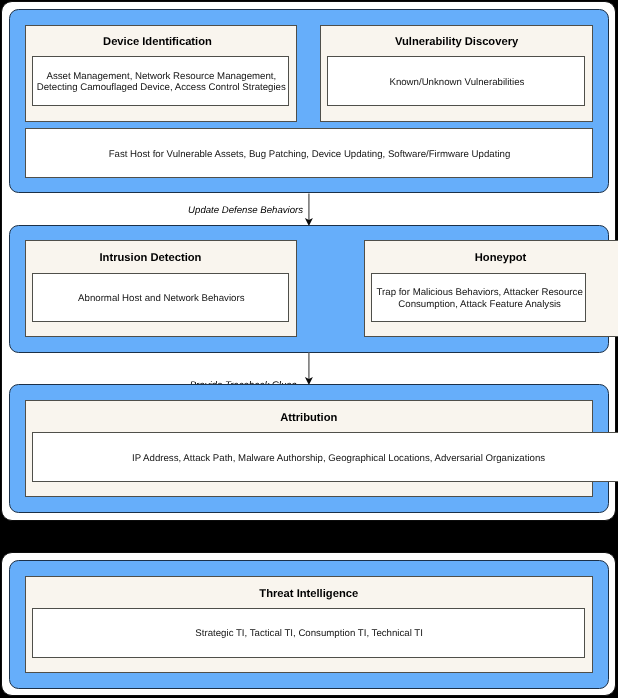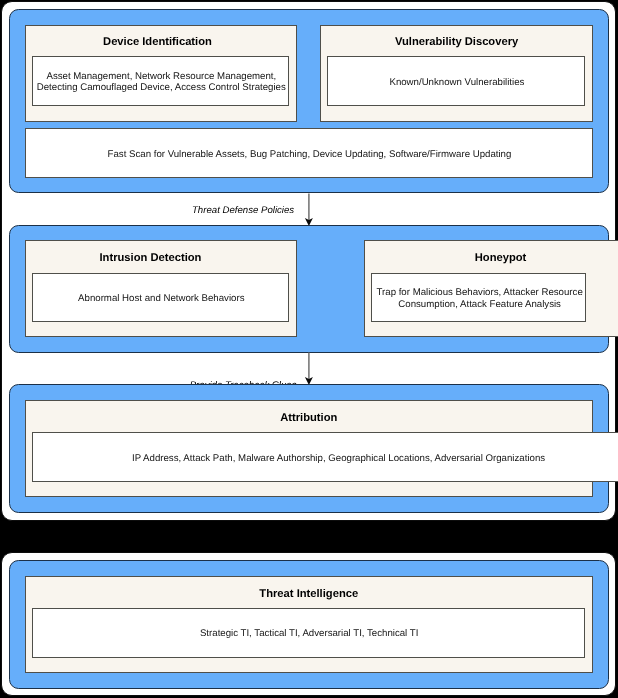--- a/index.html
+++ b/index.html
@@ -42,31 +42,31 @@
       </div>
 
       <div class="beige" style="left:15.1px;top:14.3px;width:272.6px;height:97.2px;">
         <div class="title" style="top:10.5px;right:7px;">Device Identification</div>
         <div class="inner" style="left:6.2px;top:30.4px;width:257.5px;height:50.2px;">
           <div class="body">Asset Management, Network Resource Management, Detecting Camouflaged Device, Access Control Strategies</div>
         </div>
       </div>
 
       <div class="inner" style="left:15.1px;top:117.8px;width:568.2px;height:50.2px;">
-        <div class="body">Fast Scan for Vulnerable Assets, Bug Patching, Device Updating, Software/Firmware Updating</div>
+        <div class="body">Fast Host for Vulnerable Assets, Bug Patching, Device Updating, Software/Firmware Updating</div>
       </div>
     </div>
 
     <div class="arrow" style="left:297.8px;top:189.3px;width:16px;height:36px;">
       <svg width="16" height="36" viewBox="0 0 16 36">
         <path d="M8.9 1.5 L8.9 28.0" stroke="#707070" stroke-width="1.5" fill="none"></path>
         <path d="M4.9 26.0 L8.9 34.0 L12.9 26.0 L8.9 28.0 Z" fill="#0a0a0a"></path>
       </svg>
     </div>
-    <div class="arrlabel" style="left:185.7px;top:202.3px;width:110px;">Threat Defense Policies</div>
+    <div class="arrlabel" style="left:185.7px;top:202.3px;width:110px;">Update Defense Behaviors</div>
 
     <div class="bluebox" style="left:6.2px;top:222.6px;width:600.2px;height:128px;">
 
       <div class="beige" style="left:15.1px;top:14.35px;width:272.6px;height:96.6px;">
         <div class="title" style="top:10.5px;right:21px;">Intrusion Detection</div>
         <div class="inner" style="left:6.2px;top:31.2px;width:257.5px;height:49.8px;">
           <div class="body">Abnormal Host and Network Behaviors</div>
         </div>
       </div>
 
@@ -97,19 +97,19 @@
     </div>
   </div>
 
   <div class="panel" style="left:1.4px;top:552.2px;width:614.8px;height:144px;">
 
     <div class="bluebox" style="left:6.2px;top:6.6px;width:600.2px;height:129px;">
 
       <div class="beige" style="left:15.1px;top:15.3px;width:568.2px;height:96.8px;">
         <div class="title" style="top:10.5px;">Threat Intelligence</div>
         <div class="inner" style="left:6.2px;top:30.7px;width:553.2px;height:50.1px;">
-          <div class="body">Strategic TI, Tactical TI, Adversarial TI, Technical TI</div>
+          <div class="body">Strategic TI, Tactical TI, Consumption TI, Technical TI</div>
         </div>
       </div>
     </div>
   </div>
 
 </div>
 
 </body></html>

